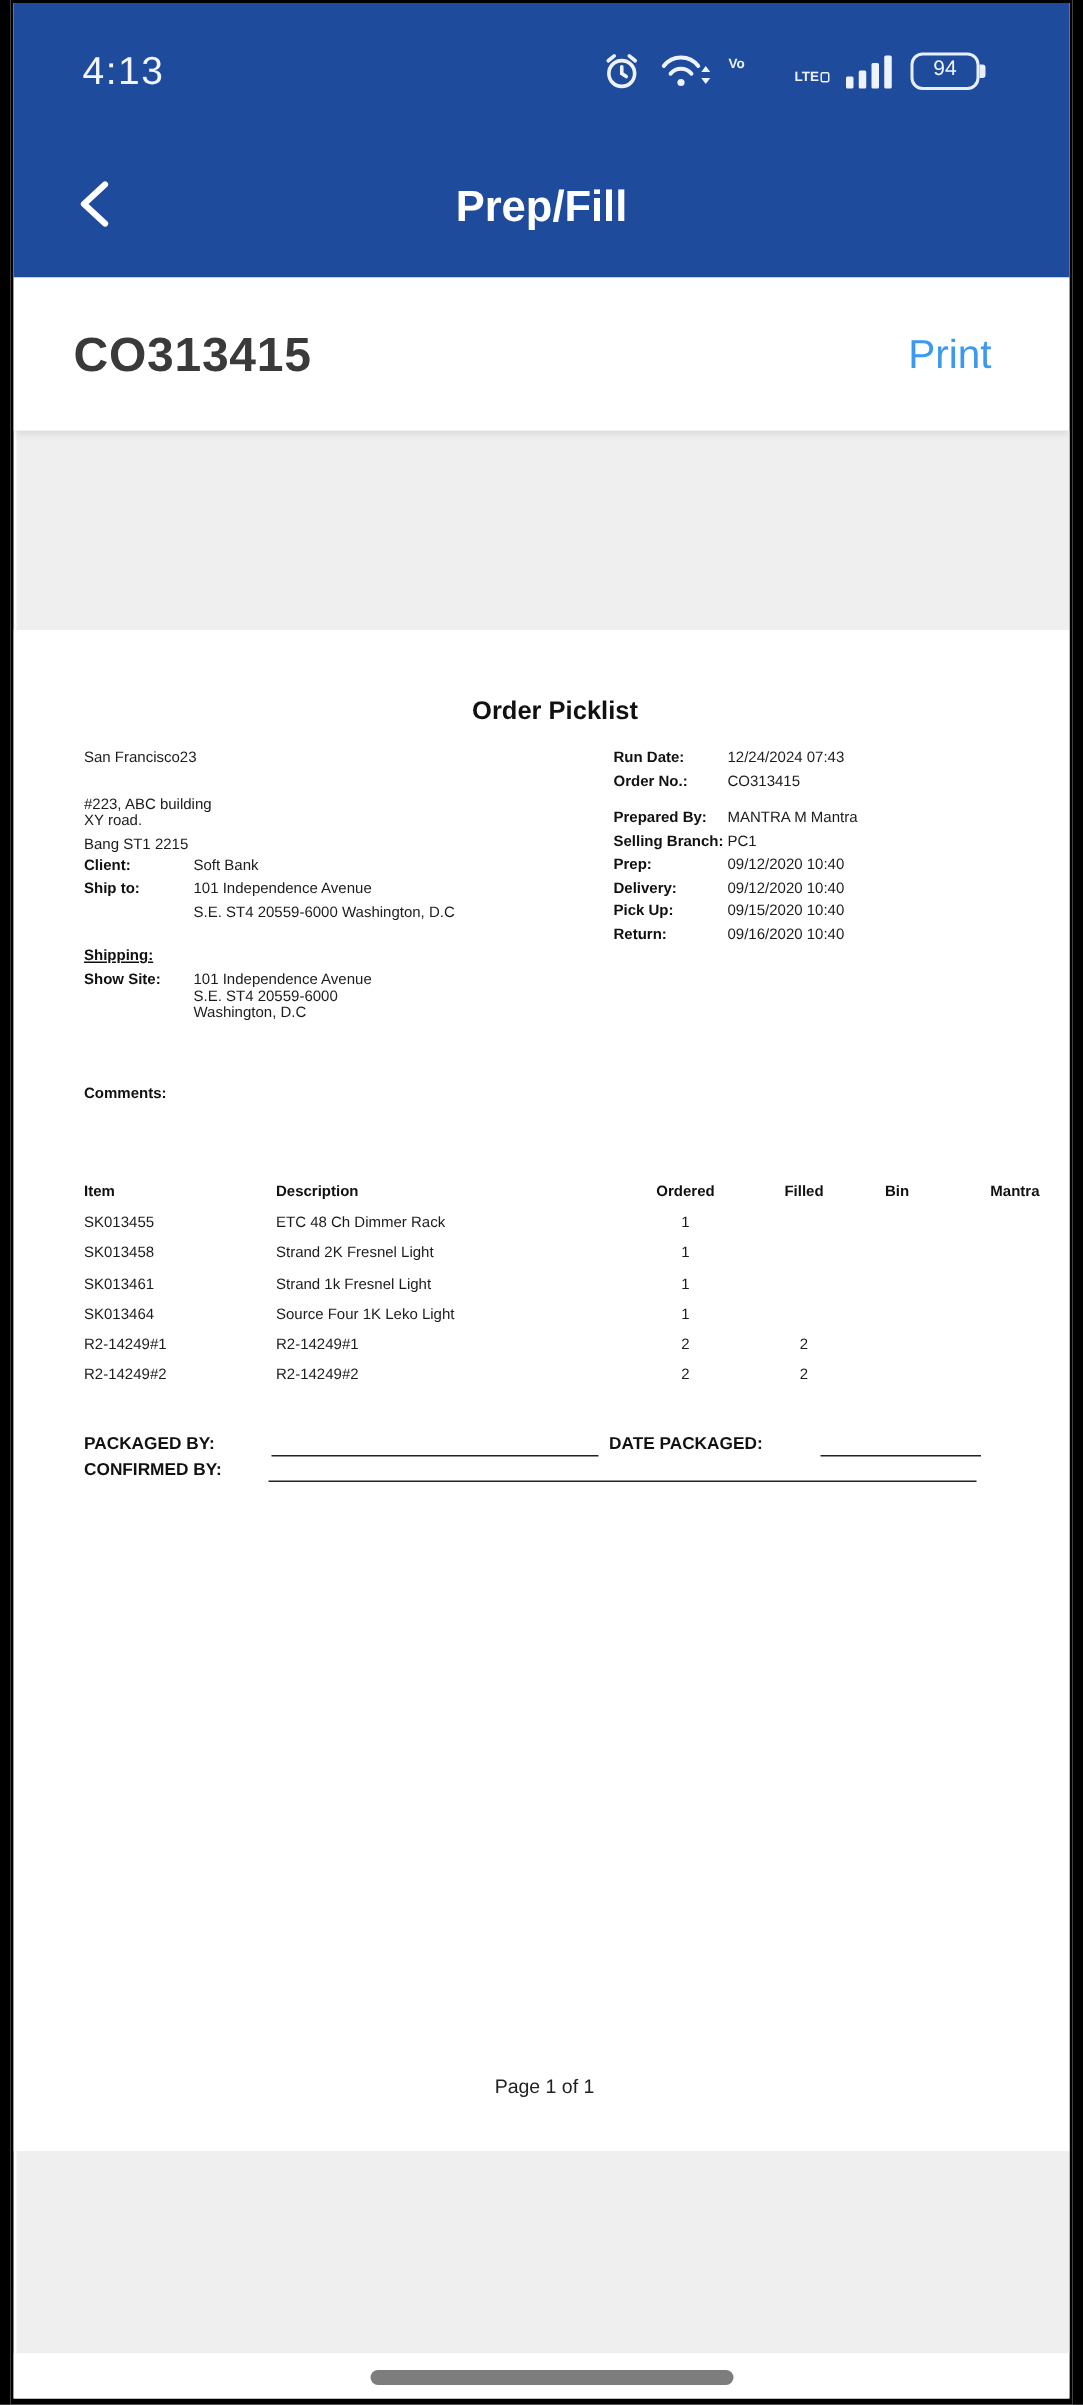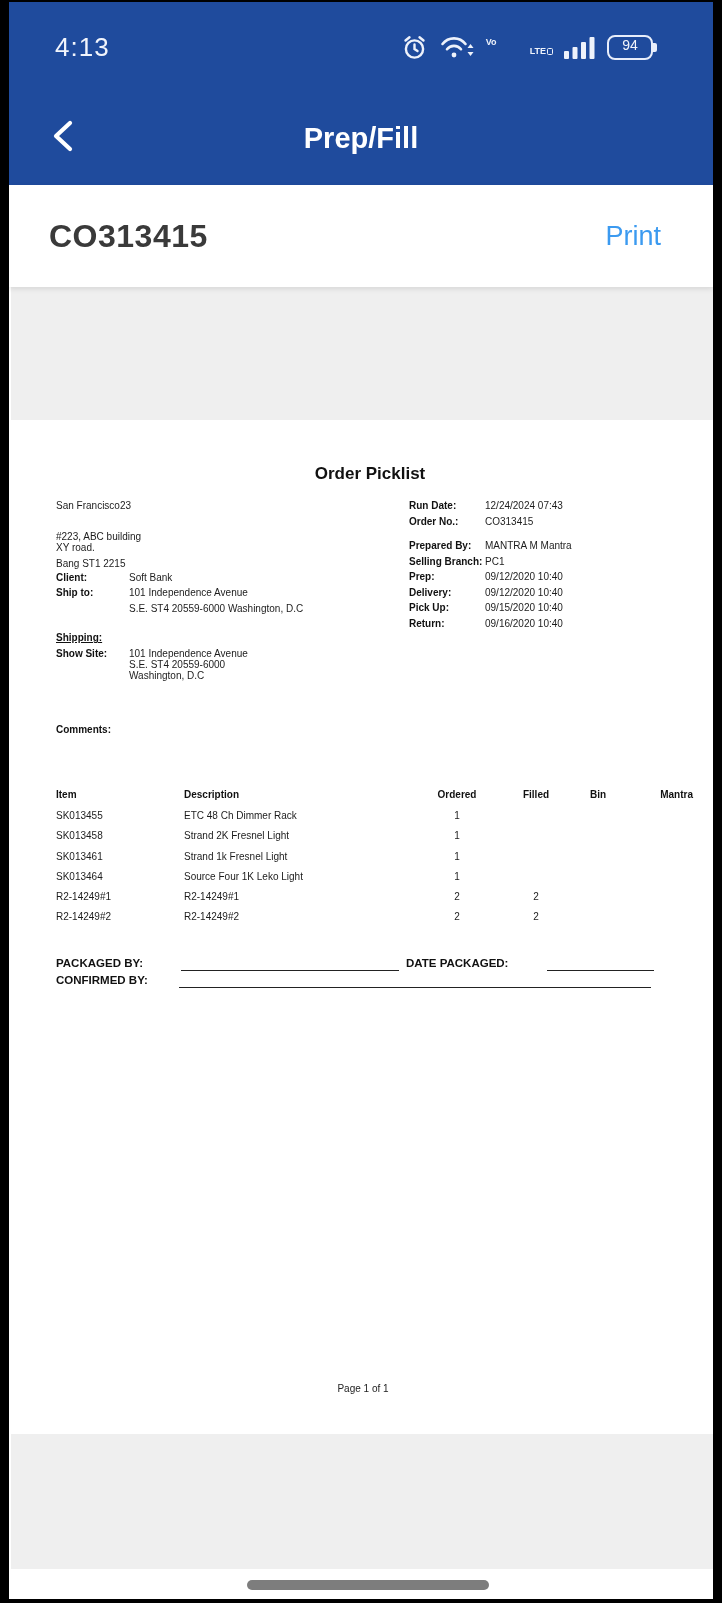--- a/index.html
+++ b/index.html
@@ -82,21 +82,21 @@
   .c-shelf{width:51px;text-align:right;}
   
   .sig-label{font-weight:bold;font-size:11.5px;color:#111;}
   .sig-pack{left:47px;top:537px;}
   .sig-date{left:397px;top:537px;}
   .sig-conf{left:47px;top:554px;}
   .sig-line{border-bottom:1.6px solid #222;height:0;}
   .sig-line1{left:172px;top:550px;width:218px;}
   .sig-line2{left:538px;top:550px;width:107px;}
   .sig-line3{left:170px;top:567px;width:472px;}
-  .page-footer{left:0;top:963px;width:708px;text-align:center;font-size:10px;color:#222;}
+  .page-footer{left:0;top:963px;width:708px;text-align:center;font-size:13px;color:#222;}
   svg{display:block;}
 </style>
 </head>
 <body>
 
 <div class="screen">
 
   <div class="status-bar">
     <span class="status-time">4:13</span>
     <div class="status-icons">

